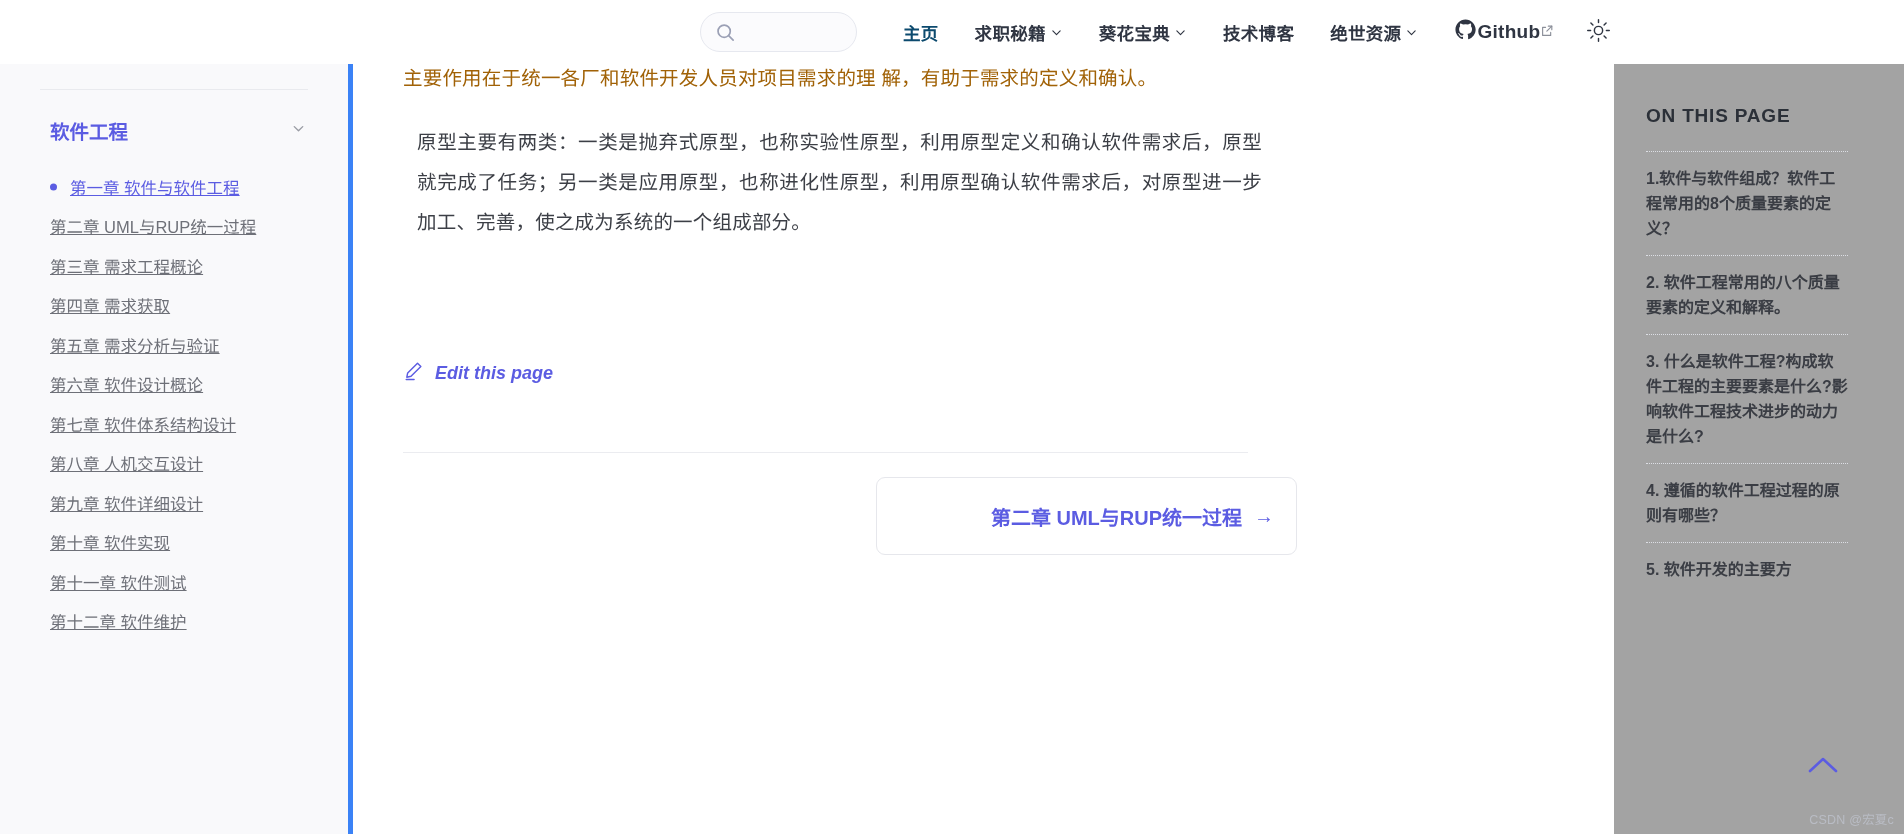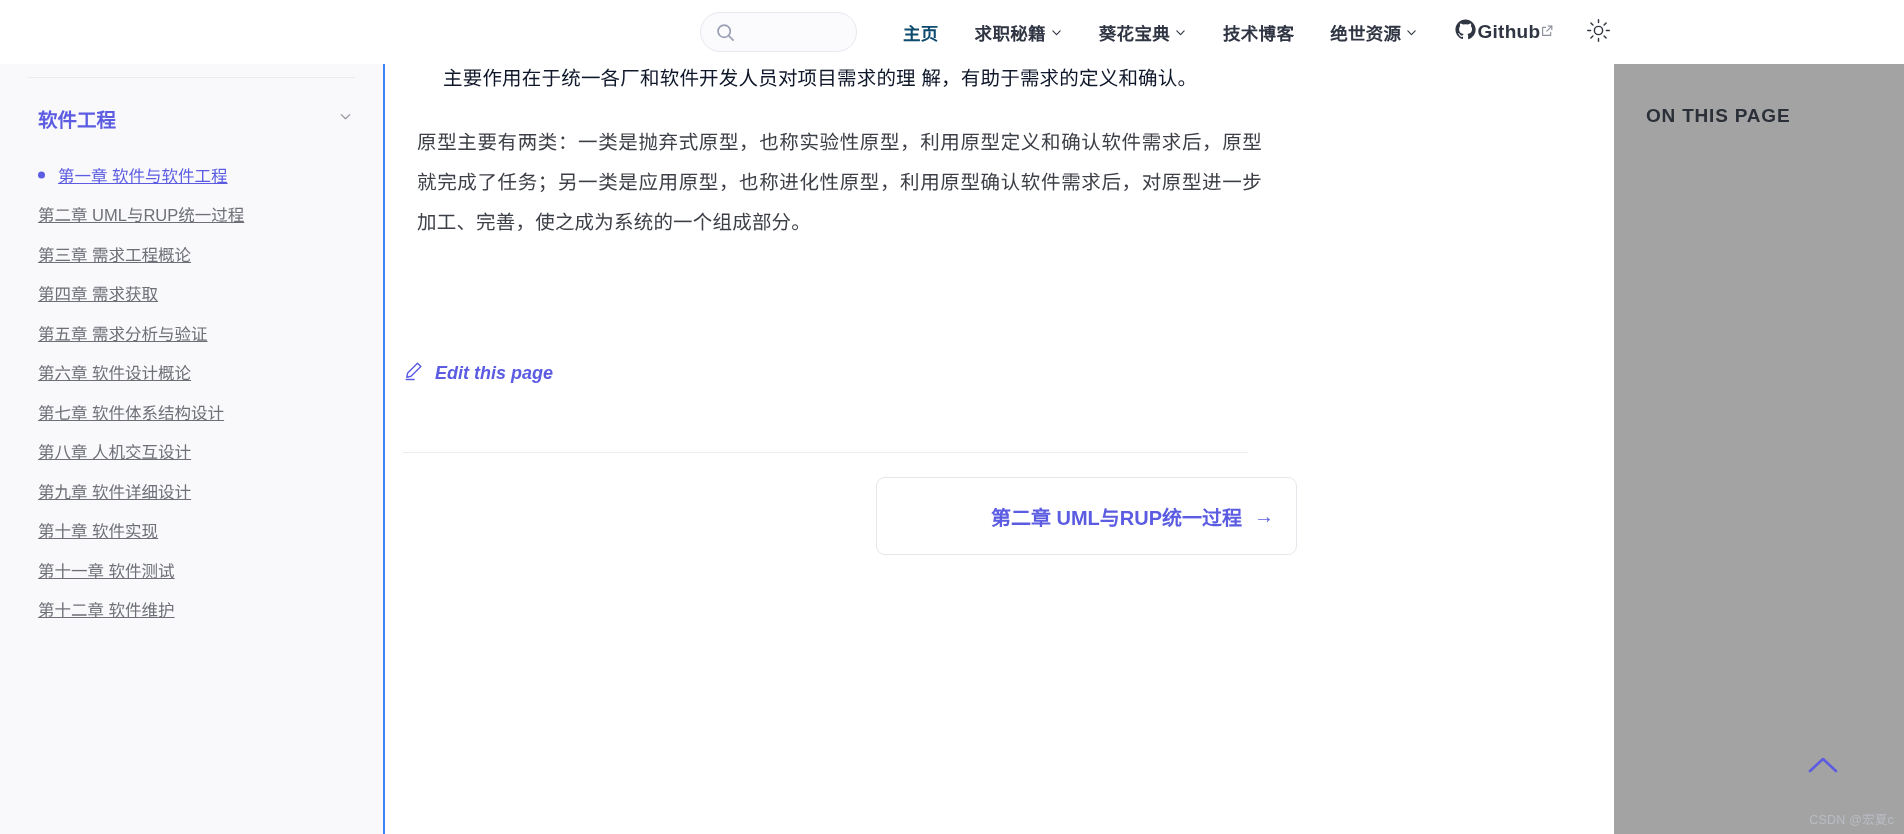--- a/index.html
+++ b/index.html
@@ -38,23 +38,23 @@
     display: flex; align-items: center; gap: 4px; white-space: nowrap;
     letter-spacing: .3px;
   }
   .nav-link.active { color: #0c4a6e; }
   .nav-link .caret { display:flex; align-items:center; }
   .nav-link.github { gap: 0; font-size: 19px; }
   .theme-toggle { margin-left: 14px; margin-right: 22px; cursor: pointer; display:flex; }
 
   
   .sidebar {
-    position: absolute; top: 0; left: 0; width: 385px; height: 834px;
-    background: #f9f9fb; border-right: 2px solid #3b82f6;
-    z-index: 20; padding: 0;
+    position: absolute; top: 0; left: 0; width: 353px; height: 834px;
+    background: #f9f9fb; border-right: 5px solid #3b82f6;
+    z-index: 20; padding: 12px;
   }
   .brand {
     display: flex; align-items: center; gap: 14px;
     height: 64px; padding-left: 28px;
   }
   .brand-logo { width: 48px; height: 48px; position: relative; flex: none; }
   .brand-title {
     font-size: 27px; font-weight: 800; color: #2b3038; letter-spacing: -.2px;
   }
   .brand-divider {
@@ -80,21 +80,21 @@
   
   .content {
     position: absolute; top: 0; left: 353px; right: 0; height: 834px;
     overflow: hidden; background: #fff;
   }
   .content-inner { position: absolute; left: 50px; top: 0; width: 895px; }
   .para {
     font-size: 19.5px; line-height: 40px; color: #3c3f46;
     letter-spacing: .2px; text-align: justify;
   }
-  .para.clipped { position: absolute; top: 58px; left: 0; width: 845px; color:#0f172a;margin-left:40px; }
+  .para.clipped { position: absolute; top: 58px; left: 0; width: 845px; color:#a16207; }
   .para.main { position: absolute; top: 122px; left: 14px; width: 845px; }
 
   .edit-link {
     position: absolute; top: 360px; left: 0;
     display: flex; align-items: center; gap: 11px;
     color: #5b5ce2; font-size: 18px; font-weight: 600; cursor: pointer; font-style: italic;
   }
   .hr-rule {
     position: absolute; top: 452px; left: 0; width: 845px;
     height: 1px; background: #ebecf0;
@@ -236,20 +236,27 @@
         <span class="next-card-label">
           <span>第二章 UML与RUP统一过程</span>
           <span>→</span>
         </span>
       </a>
     </div>
   </main>
 
   <aside class="toc">
     <div class="toc-title">ON THIS PAGE</div>
+    <div class="toc-list">
+      <div class="toc-item">1.软件与软件组成？软件工程常用的8个质量要素的定义？</div>
+      <div class="toc-item">2. 软件工程常用的八个质量要素的定义和解释。</div>
+      <div class="toc-item">3. 什么是软件工程?构成软件工程的主要要素是什么?影响软件工程技术进步的动力是什么?</div>
+      <div class="toc-item">4. 遵循的软件工程过程的原则有哪些？</div>
+      <div class="toc-item">5. 软件开发的主要方</div>
+    </div>
   </aside>
 
   <header class="topnav">
     <div class="nav-right-group">
 
       <div class="search-box" title="">
         <span>
           <svg width="21" height="21" viewBox="0 0 22 22" fill="none" stroke="#9ba0b5" stroke-width="1.8" stroke-linecap="round">
             <circle cx="9.6" cy="9.6" r="6.4"></circle>
             <path d="M14.3 14.3 L19 19"></path>

